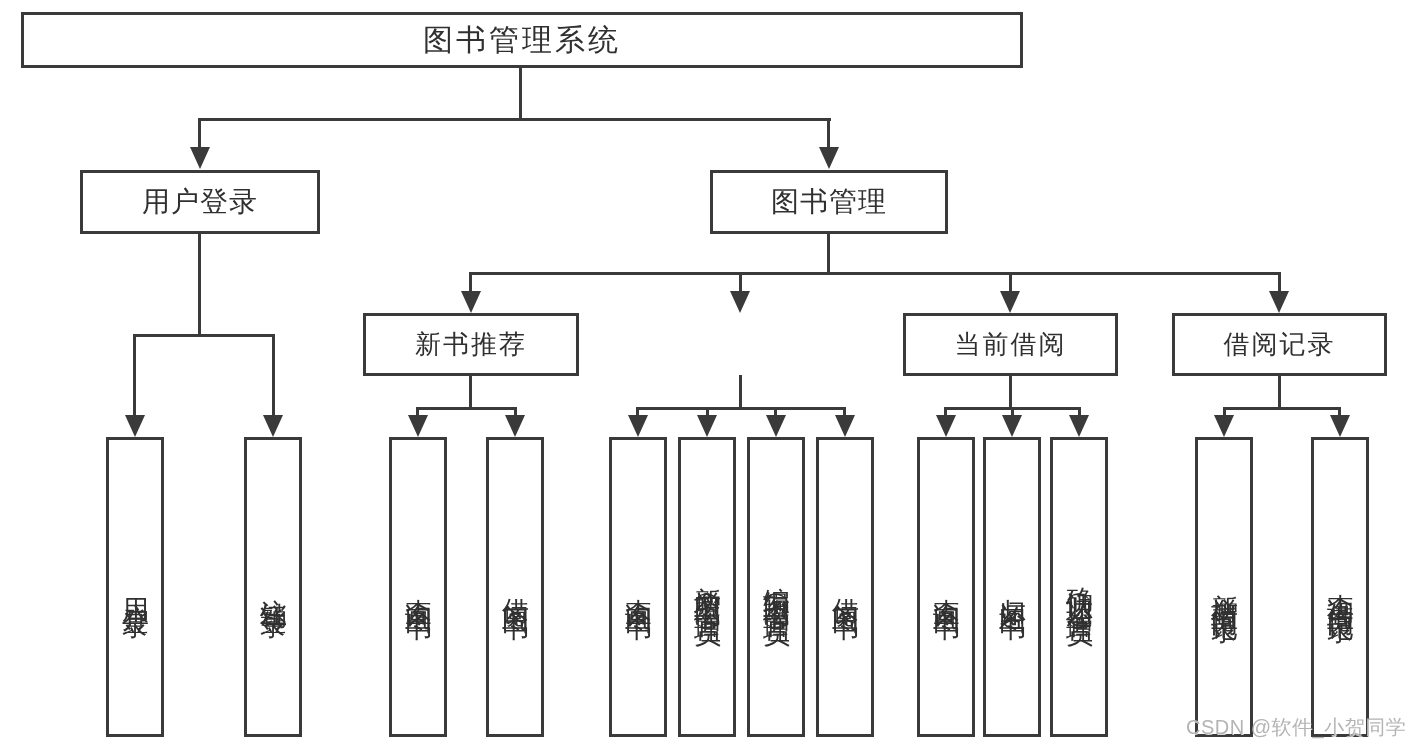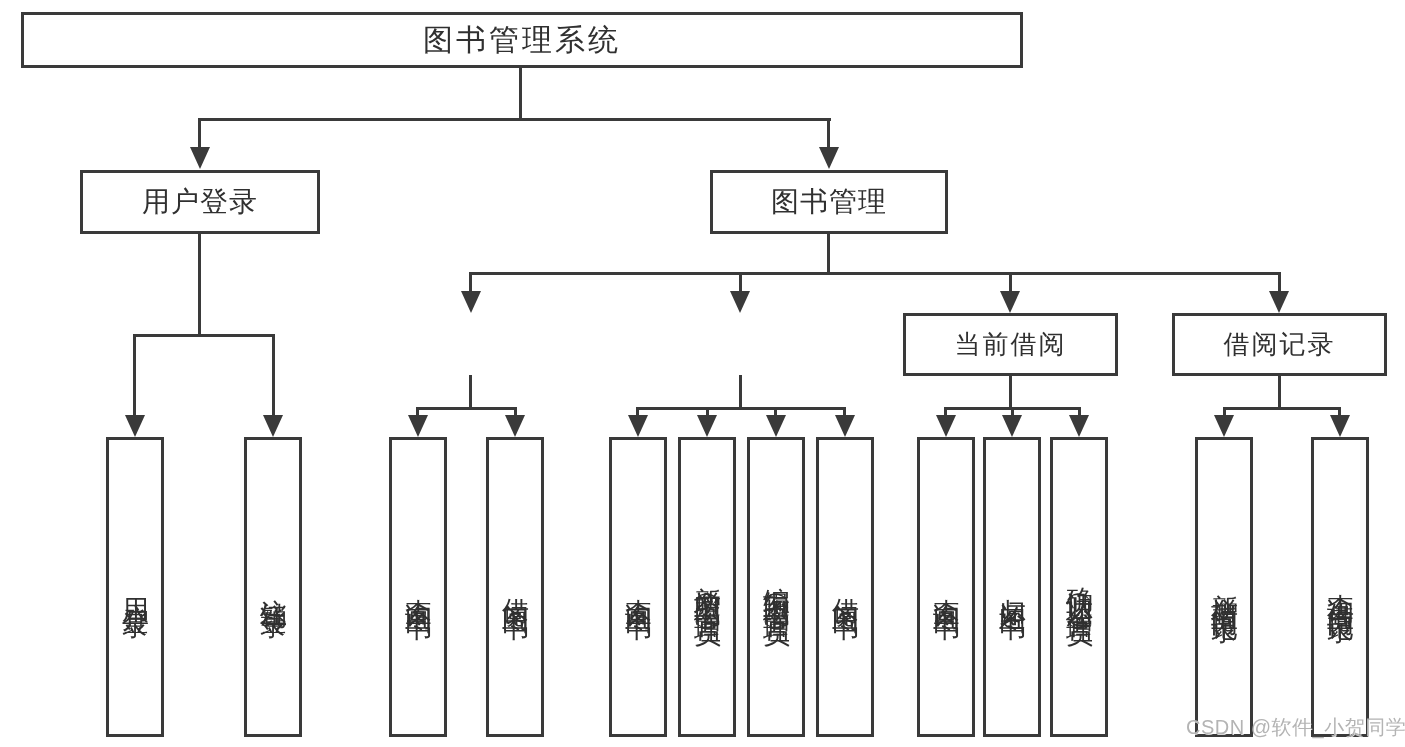--- a/index.html
+++ b/index.html
@@ -99,20 +99,23 @@
   <div class="hl" style="left:469px;top:272px;width:812px;"></div>
   <div class="vl" style="left:469px;top:272px;height:23px;"></div>
   <div class="vl" style="left:739px;top:272px;height:23px;"></div>
   <div class="vl" style="left:1009px;top:272px;height:23px;"></div>
   <div class="vl" style="left:1278px;top:272px;height:23px;"></div>
   <div class="ar" style="left:461px;top:291px;"></div>
   <div class="ar" style="left:730px;top:291px;"></div>
   <div class="ar" style="left:1000px;top:291px;"></div>
   <div class="ar" style="left:1269px;top:291px;"></div>
 
+  <div class="box lvl3" style="left:363px;top:313px;width:216px;height:63px;">
+    <span>新书推荐</span>
+  </div>
   <div class="box lvl3" style="left:903px;top:313px;width:215px;height:63px;">
     <span>当前借阅</span>
   </div>
   <div class="box lvl3" style="left:1172px;top:313px;width:215px;height:63px;">
     <span>借阅记录</span>
   </div>
 
   <div class="vl" style="left:469px;top:375px;height:34px;"></div>
   <div class="hl" style="left:416px;top:407px;width:101px;"></div>
   <div class="vl" style="left:416px;top:407px;height:10px;"></div>

